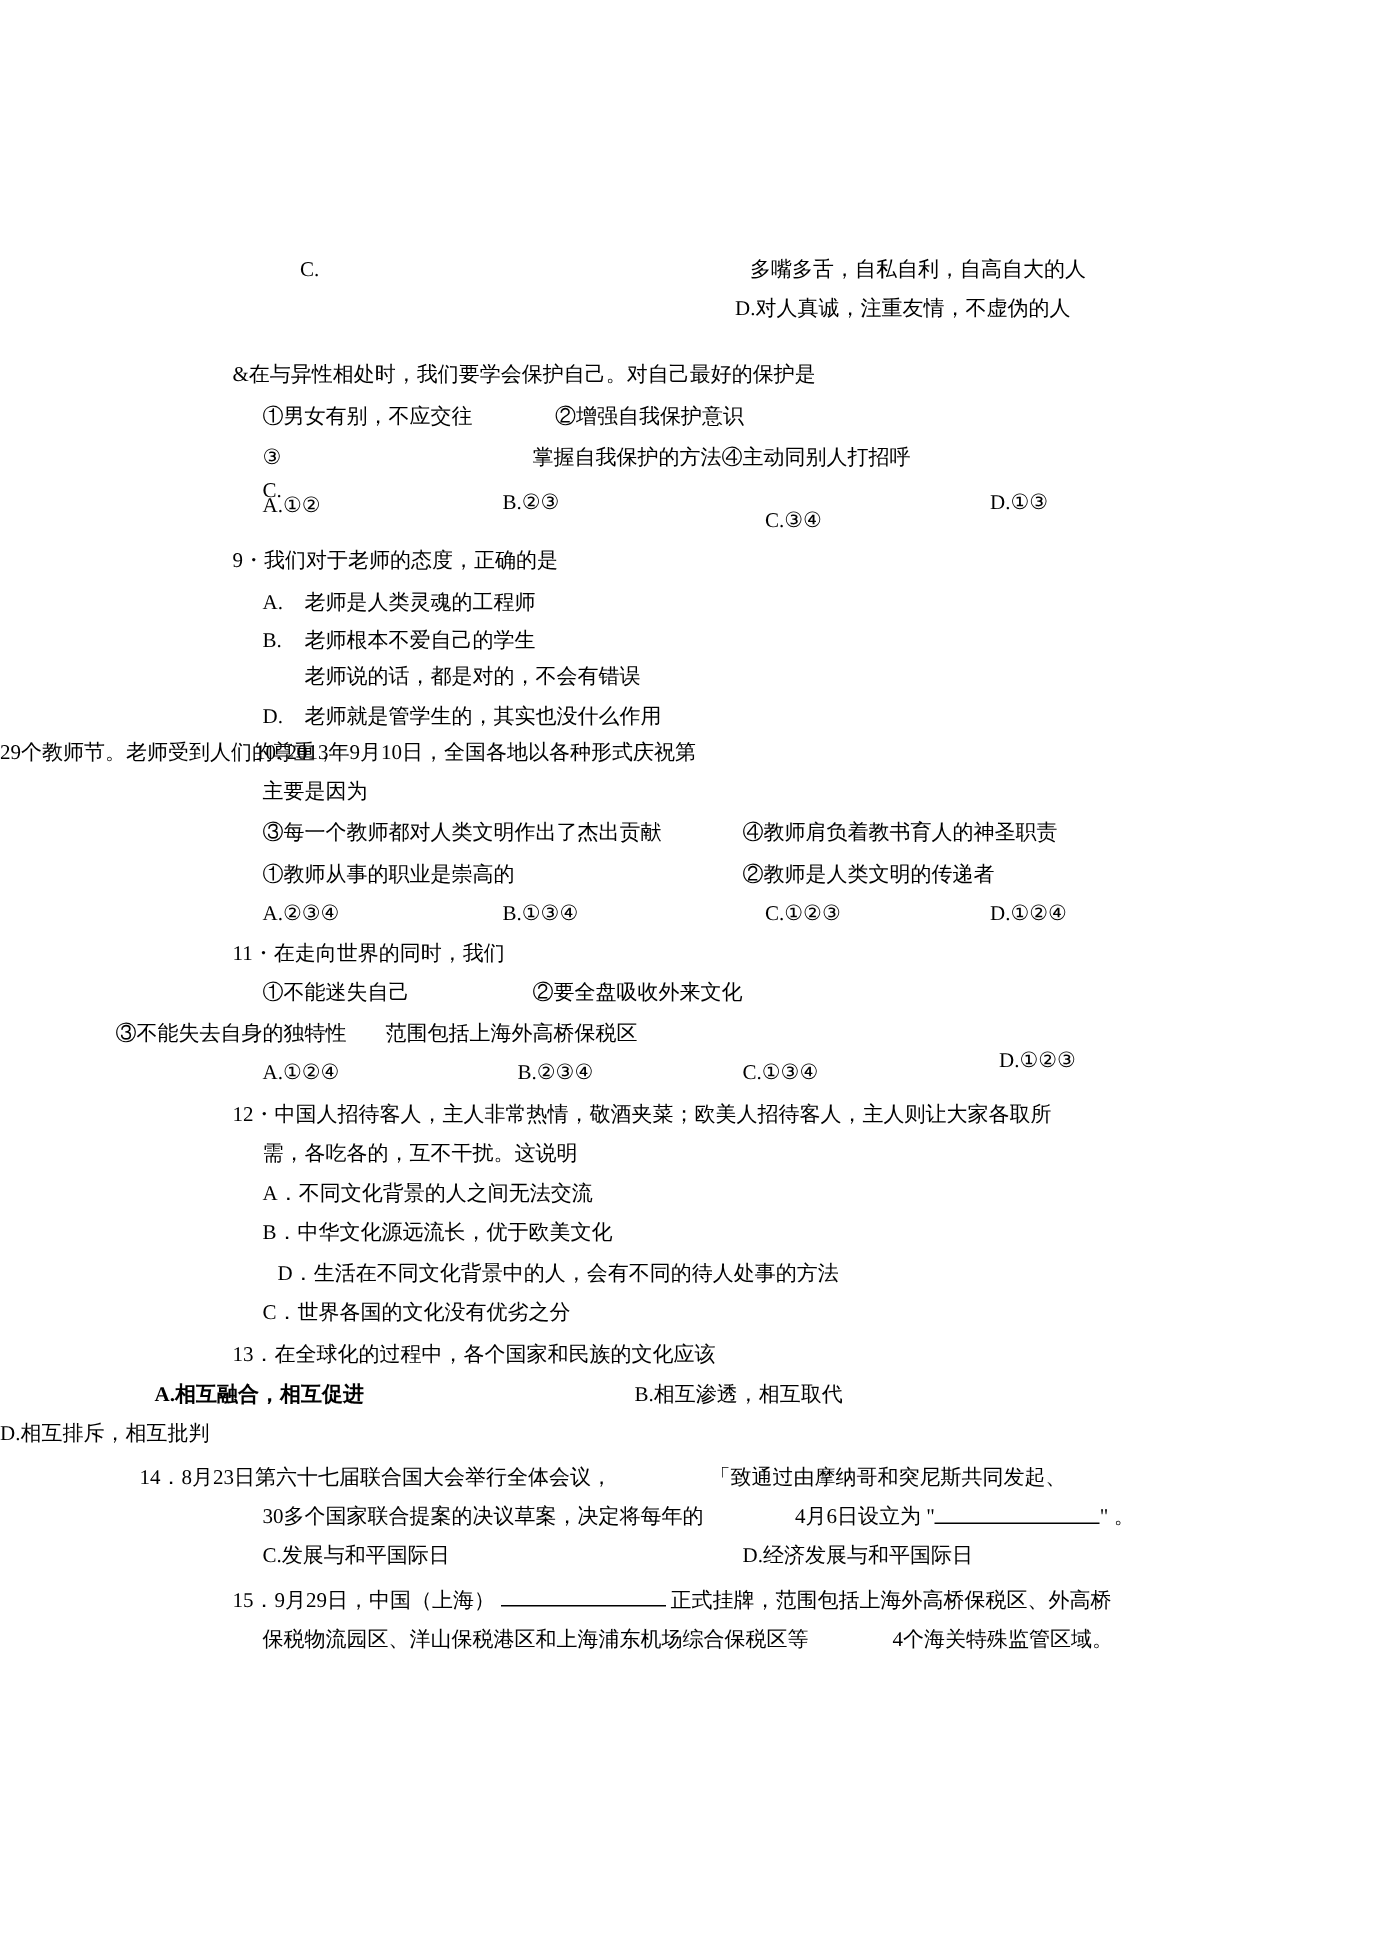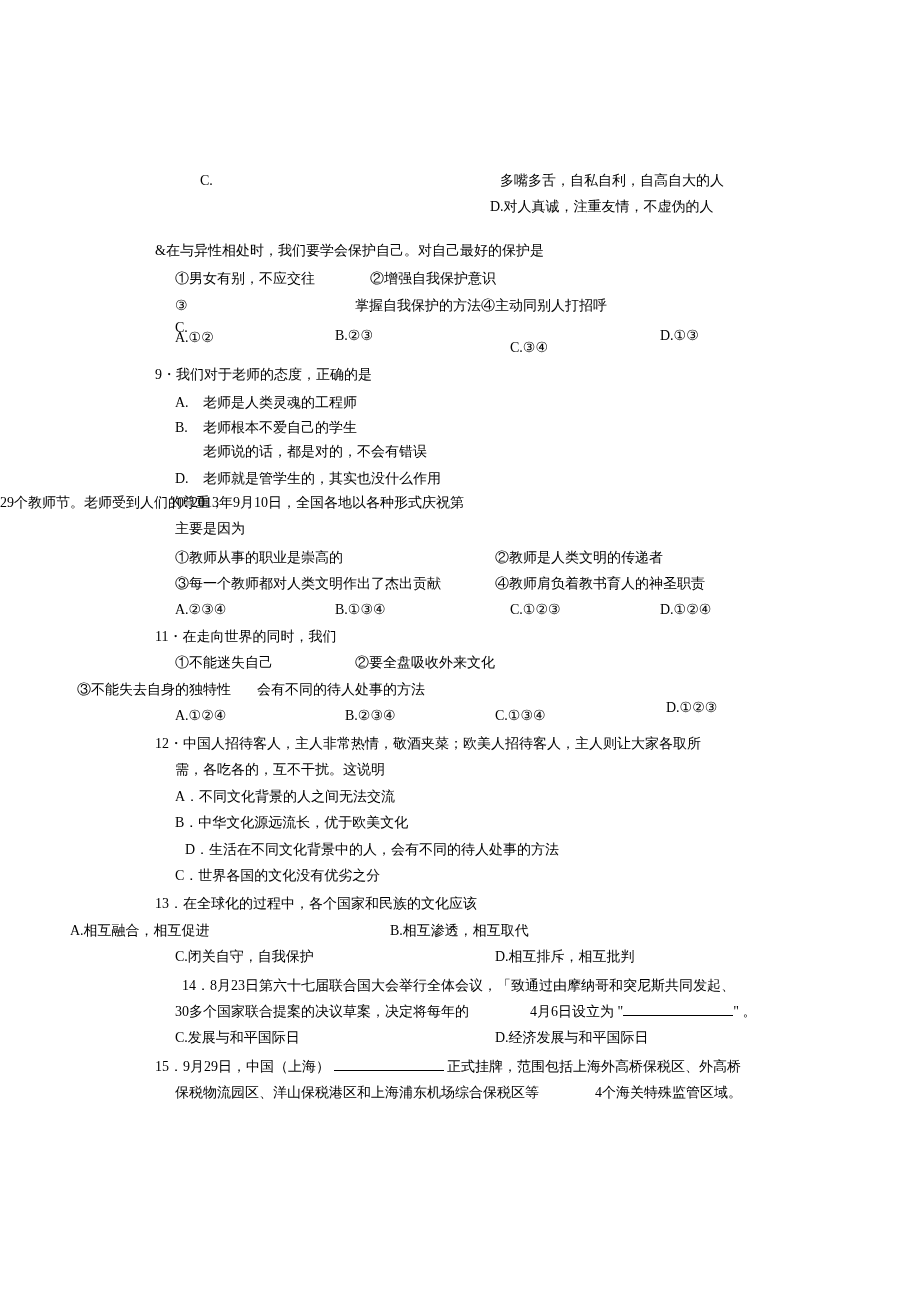--- a/index.html
+++ b/index.html
@@ -111,70 +111,69 @@
   <div class="letter-block">
     <span class="letter">D.</span>
     <span>老师就是管学生的，其实也没什么作用</span>
   </div>
 
   <div class="row q10-stem" style="position:relative; padding-left:170px;">
     <span class="floating-left" style="top:0;">29个教师节。老师受到人们的尊重，</span>
     <span>10. 2013年9月10日，全国各地以各种形式庆祝第</span>
   </div>
   <div class="row indent-1">主要是因为</div>
+  <div class="row two-col">
+    <span class="left" style="padding-left:175px; width:320px;">③每一个教师都对人类文明作出了杰出贡献</span>
+    <span class="right">④教师肩负着教书育人的神圣职责</span>
+  </div>
   <div class="row two-col mt-s">
     <span class="left" style="padding-left:175px; width:320px;">①教师从事的职业是崇高的</span>
     <span class="right">②教师是人类文明的传递者</span>
-  </div>
-  <div class="row two-col">
-    <span class="left" style="padding-left:175px; width:320px;">③每一个教师都对人类文明作出了杰出贡献</span>
-    <span class="right">④教师肩负着教书育人的神圣职责</span>
   </div>
   <div class="row options-row">
     <span class="opt-a">A.②③④</span>
     <span class="opt-b">B.①③④</span>
     <span class="opt-c">C.①②③</span>
     <span class="opt-d">D.①②④</span>
   </div>
 
   <div class="row indent-q">11・在走向世界的同时，我们</div>
   <div class="row" style="display:flex; padding-left:175px;">
     <span style="width:180px;">①不能迷失自己</span>
     <span>②要全盘吸收外来文化</span>
   </div>
   <div class="row" style="display:flex; padding-left:77px;">
     <span style="width:180px;">③不能失去自身的独特性</span>
-    <span>会有不同的待人处事的方法</span>
+    <span>范围包括上海外高桥保税区</span>
   </div>
   <div class="row" style="position:relative; height:22px;">
     <span style="position:absolute; left:175px;">A.①②④</span>
     <span style="position:absolute; left:345px;">B.②③④</span>
     <span style="position:absolute; left:495px;">C.①③④</span>
     <span style="position:absolute; left:666px; top:-8px;">D.①②③</span>
   </div>
 
   <div class="row indent-q mt-s">12・中国人招待客人，主人非常热情，敬酒夹菜；欧美人招待客人，主人则让大家各取所</div>
   <div class="row indent-1">需，各吃各的，互不干扰。这说明</div>
   <div class="row indent-1">A．不同文化背景的人之间无法交流</div>
   <div class="row indent-1">B．中华文化源远流长，优于欧美文化</div>
   <div class="row" style="padding-left:185px;">D．生活在不同文化背景中的人，会有不同的待人处事的方法</div>
   <div class="row indent-1">C．世界各国的文化没有优劣之分</div>
 
   <div class="row indent-q mt-s">13．在全球化的过程中，各个国家和民族的文化应该</div>
   <div class="row two-col">
-    <span class="left" style="padding-left:70px; width:320px;">A.相互融合，相互促进</span>
+    <span class="left" style="padding-left:103px; width:320px;font-weight:bold;">A.相互融合，相互促进</span>
     <span class="right">B.相互渗透，相互取代</span>
   </div>
   <div class="row two-col">
-    <span class="left" style="padding-left:175px; width:320px;">C.闭关自守，自我保护</span>
     <span class="right">D.相互排斥，相互批判</span>
   </div>
 
   <div class="row two-col mt-s">
-    <span class="left" style="padding-left:117px; width:380px;text-align:right;">14．8月23日第六十七届联合国大会举行全体会议，</span>
+    <span class="left" style="padding-left:93px; width:380px;">14．8月23日第六十七届联合国大会举行全体会议，</span>
     <span class="right">「致通过由摩纳哥和突尼斯共同发起、</span>
   </div>
   <div class="row" style="display:flex; padding-left:175px;">
     <span style="width:355px;">30多个国家联合提案的决议草案，决定将每年的</span>
     <span>4月6日设立为 "</span>
     <span class="blank"></span>
     <span>" 。</span>
   </div>
   <div class="row two-col">
     <span class="left" style="padding-left:175px; width:320px;">C.发展与和平国际日</span>

